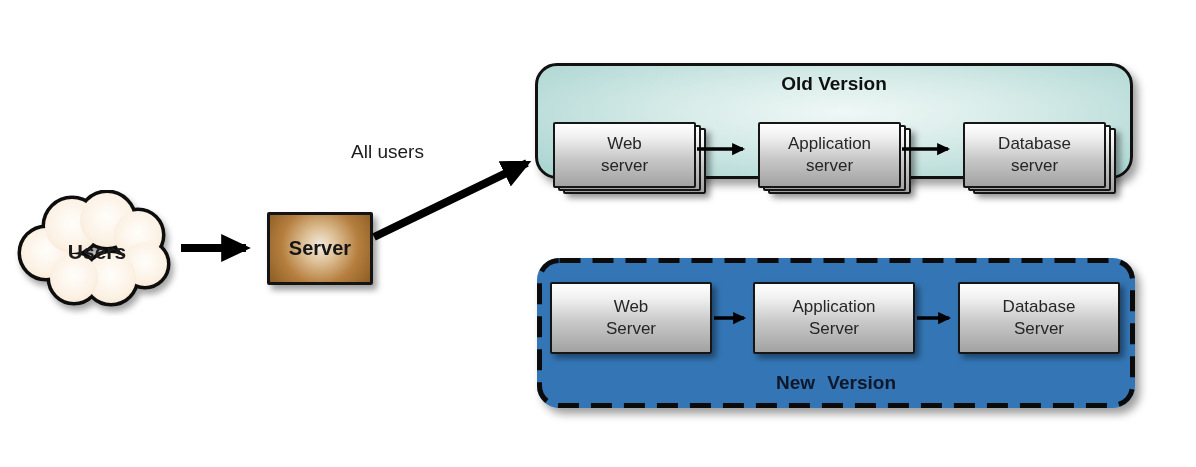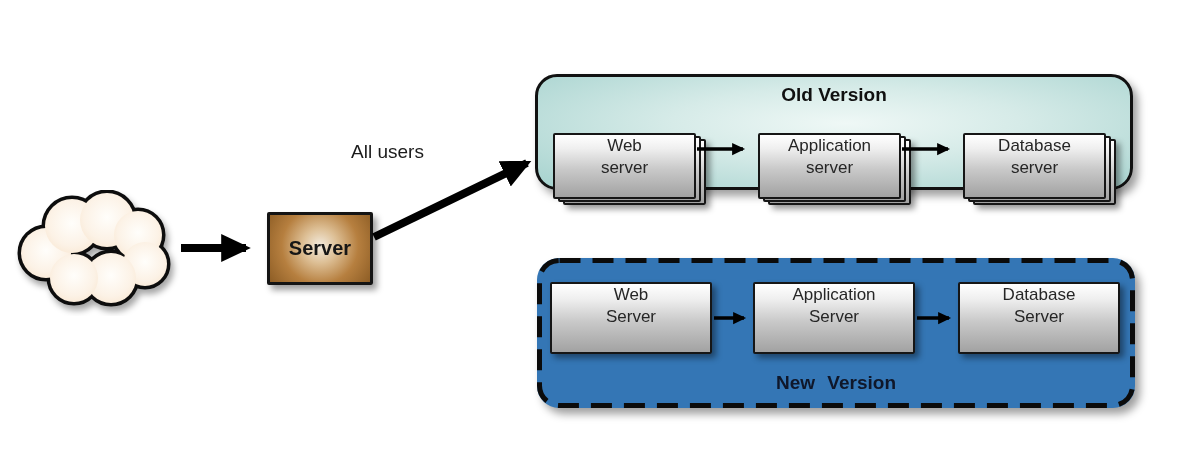--- a/index.html
+++ b/index.html
@@ -20,37 +20,37 @@
     border:3px solid #141414;border-radius:2px;box-shadow:4px 5px 6px rgba(0,0,0,.38);
     display:flex;align-items:center;justify-content:center;box-sizing:border-box;}
   .router span{font-size:20px;font-weight:bold;color:#161616;}
 
   
   .edge-label{position:absolute;left:330px;top:141px;width:115px;text-align:center;z-index:4;
     font-size:19px;font-weight:normal;color:#1b1b1b;}
 
   
   .container{position:absolute;box-sizing:border-box;z-index:1;}
-  .container.old{left:535px;top:74px;width:598px;height:116px;
+  .container.old{left:535px;top:63px;width:598px;height:116px;
     background:radial-gradient(ellipse at 52% 42%, #eff8f6 0%, #d6ebe8 40%, #a5d2ce 100%);
     border:3.5px solid #111;border-radius:22px;box-shadow:5px 6px 8px rgba(0,0,0,.38);}
   .container.new{left:537px;top:258px;width:598px;height:150px;
     background:#3476b5;border-radius:22px;box-shadow:5px 6px 8px rgba(0,0,0,.38);}
   .container.new .dash-border{position:absolute;left:0;top:0;width:100%;height:100%;}
   .container-title{position:absolute;left:0;width:100%;text-align:center;
     font-size:19px;font-weight:bold;color:#101010;}
   .container.old .container-title{top:7px;}
   .container.new .container-title{bottom:14px;color:#0f172a;word-spacing:7px;}
 
   
   .server-face,.stack-layer{box-sizing:border-box;border:2px solid #161616;border-radius:2px;
     background:linear-gradient(180deg,#ffffff 0%,#efefef 22%,#c9c9c9 55%,#a2a2a2 100%);}
   .server{position:absolute;}
   .server .server-face{position:absolute;left:0;top:0;width:100%;height:100%;z-index:2;
-    display:flex;justify-content:center;text-align:center;}
+    display:flex;align-items:center;justify-content:center;text-align:center;}
   .server .server-face span{font-size:17px;color:#262626;line-height:1.28;white-space:pre-line;}
   .stack-layer{position:absolute;width:100%;height:100%;}
   .stack-layer.l1{left:5px;top:3px;z-index:1;}
   .stack-layer.l2{left:10px;top:6px;z-index:0;box-shadow:4px 4px 6px rgba(0,0,0,.42);}
   .server.flat .server-face{box-shadow:4px 4px 6px rgba(0,0,0,.42);}
 
   
   .server.o1{left:15px;top:56px;width:143px;height:66px;}
   .server.o2{left:220px;top:56px;width:143px;height:66px;}
   .server.o3{left:425px;top:56px;width:143px;height:66px;}
@@ -87,20 +87,21 @@
           <circle cx="32" cy="63" r="25"></circle>
             <circle cx="58" cy="36" r="27"></circle>
           <circle cx="93" cy="30" r="27"></circle>
             <circle cx="124" cy="45" r="24"></circle>
           <circle cx="131" cy="74" r="22"></circle>
             <circle cx="97" cy="88" r="25"></circle>
           <circle cx="60" cy="88" r="24"></circle>
         </g>
       </g>
     </svg>
+    <div class="cloud-label">Users</div>
   </div>
 
   <div class="router">
     <span>Server</span>
   </div>
 
   <div class="edge-label">All users</div>
 
   <div class="container old">
     <div class="container-title">Old Version</div>

